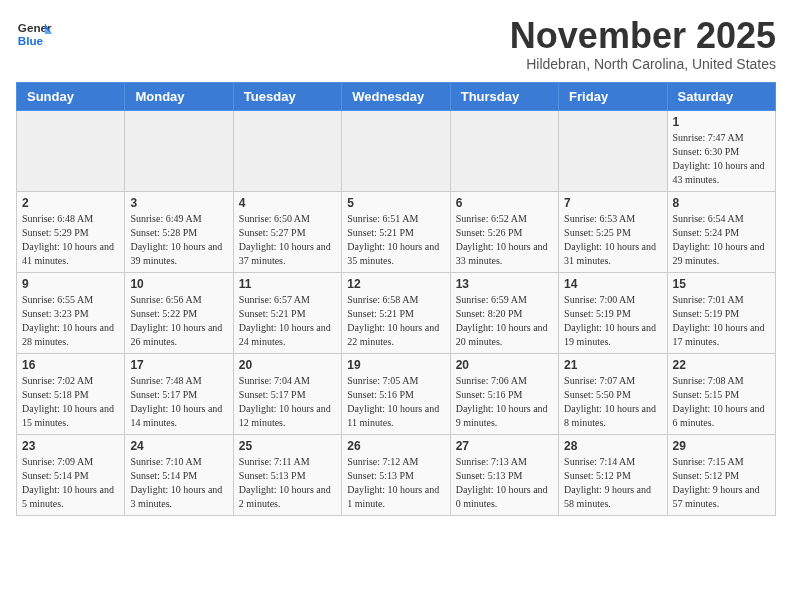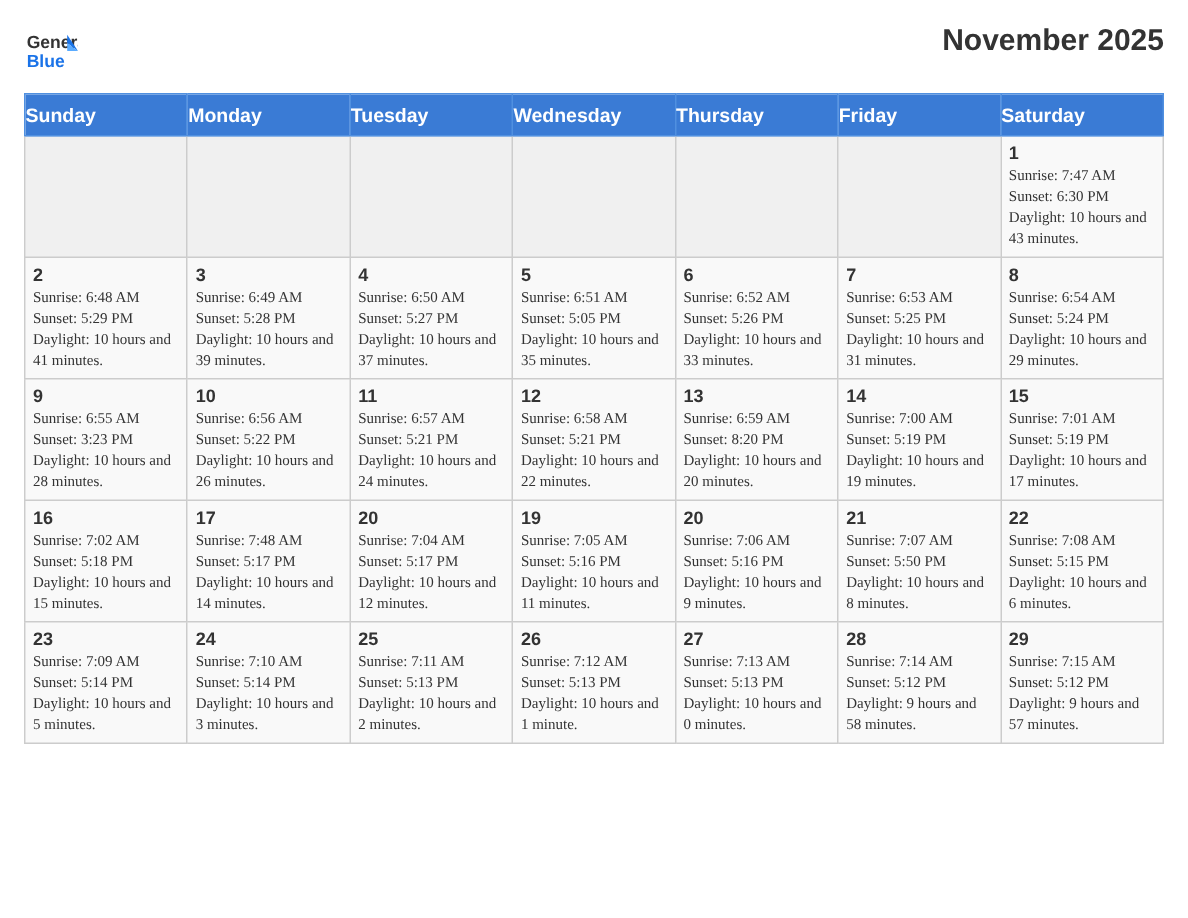--- a/index.html
+++ b/index.html
@@ -22,40 +22,40 @@
       gap: 4px;
     }
     .logo-icon {
       width: 36px;
       height: 36px;
     }
     .title-block {
       text-align: right;
     }
     .month-title {
-      font-size: 20px;
+      font-size: 36px;
       font-weight: bold;
       color: #333;
       line-height: 1.1;
     }
     .location {
       font-size: 14px;
       color: #555;
     }
     .calendar {
       width: 100%;
       border-collapse: collapse;
       border: 1px solid #ccc;
     }
     .calendar th {
       background: #3a7bd5;
       color: #fff;
       font-size: 13px;
       font-weight: bold;
-      padding: 6px 0;
+      padding: 6px 10px;
       text-align: left;
       border: 1px solid #5090e0;
     }
     .calendar td {
       vertical-align: top;
       border: 1px solid #ccc;
       padding: 4px 5px;
       font-size: 10.5px;
       color: #333;
       width: calc(100%/7);
@@ -85,20 +85,21 @@
   <div class="logo">
     <svg class="logo-icon" viewBox="0 0 40 40">
       <text x="2" y="18" font-size="13" font-weight="bold" fill="#333" font-family="Arial">General</text>
       <text x="2" y="32" font-size="13" font-weight="bold" fill="#1a73e8" font-family="Arial">Blue</text>
       <polygon points="32,8 40,20 32,14" fill="#1a73e8"></polygon>
       <polygon points="32,14 40,20 32,20" fill="#5aabff"></polygon>
     </svg>
   </div>
   <div class="title-block">
     <div class="month-title">November 2025</div>
+    <div class="location">Hildebran, North Carolina, United States</div>
   </div>
 </div>
 
 <table class="calendar">
   <thead>
     <tr id="weekday-row">
         <th>Sunday</th>
         <th>Monday</th>
         <th>Tuesday</th>
         <th>Wednesday</th>
@@ -137,21 +138,21 @@
         </td>
         <td>
           <span class="day-number">4</span>
           <div class="day-info">Sunrise: 6:50 AM
 Sunset: 5:27 PM
 Daylight: 10 hours and 37 minutes.</div>
         </td>
         <td>
           <span class="day-number">5</span>
           <div class="day-info">Sunrise: 6:51 AM
-Sunset: 5:05 PM
+Sunset: 5:21 PM
 Daylight: 10 hours and 35 minutes.</div>
         </td>
         <td>
           <span class="day-number">6</span>
           <div class="day-info">Sunrise: 6:52 AM
 Sunset: 5:26 PM
 Daylight: 10 hours and 33 minutes.</div>
         </td>
         <td>
           <span class="day-number">7</span>

